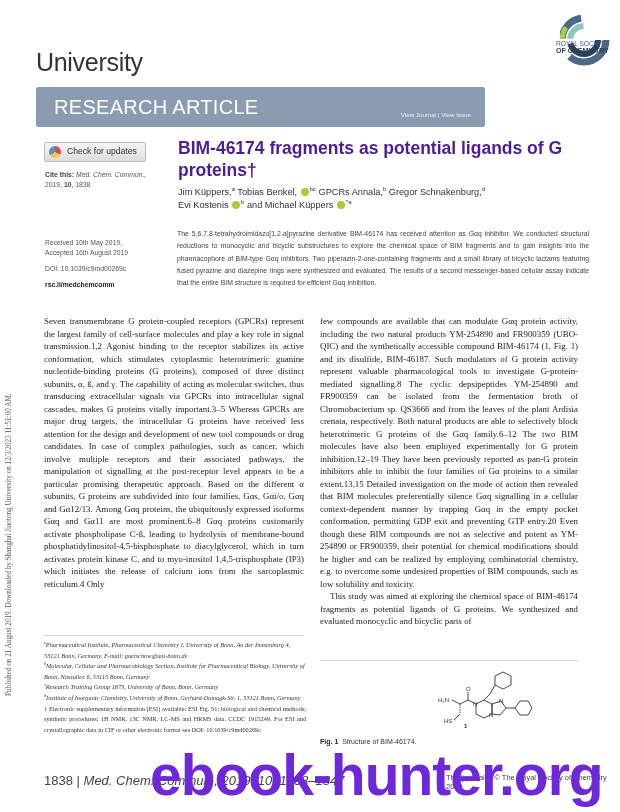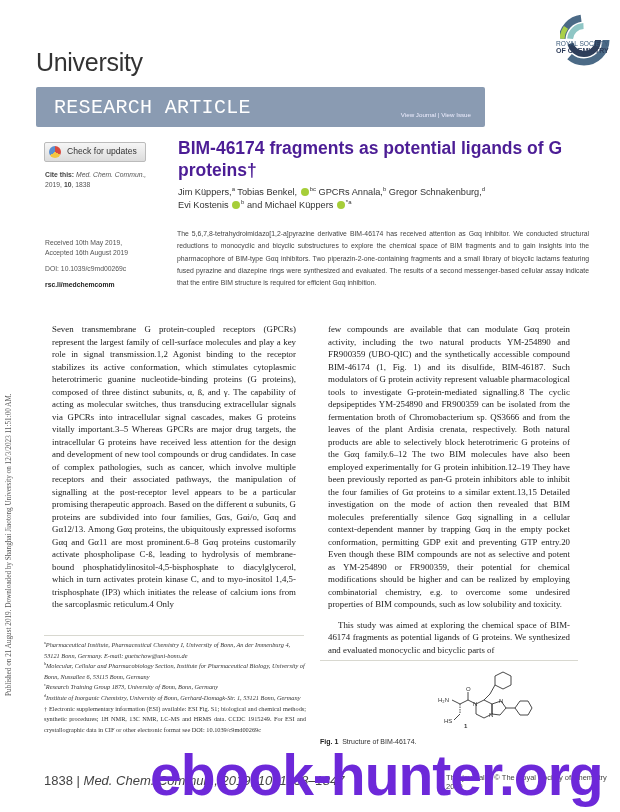--- a/index.html
+++ b/index.html
@@ -6,39 +6,39 @@
   body{width:620px;height:812px;position:relative;overflow:hidden;font-family:"Liberation Serif",serif;color:#222;}
   .abs{position:absolute;}
   .side-note{position:absolute;left:2px;top:100px;width:14px;height:600px;}
   .side-note span{position:absolute;left:0;top:0;white-space:nowrap;font-size:7.2px;color:#555;transform-origin:0 0;transform:translate(3px,596px) rotate(-90deg);font-family:"Liberation Serif",serif;}
   .journal{left:36px;top:48px;font-family:"Liberation Sans",sans-serif;font-size:25px;color:#333;letter-spacing:-0.3px;}
   .logo{left:560px;top:10px;width:56px;height:62px;}
   .logo-text{left:556px;top:40px;}
   .rsc1{position:absolute;left:0;top:0;font-family:"Liberation Sans",sans-serif;font-size:6.6px;color:#3a5a7a;white-space:nowrap;}
   .rsc2{position:absolute;left:0;top:7px;font-family:"Liberation Sans",sans-serif;font-size:7px;font-weight:bold;color:#2e3d5a;white-space:nowrap;}
   .banner{left:36px;top:87px;width:449px;height:40px;background:#8a9bb2;border-radius:2px;}
-  .banner .title{position:absolute;left:18px;top:9px;font-family:Liberation Mono, monospace;font-size:20px;color:#fff;letter-spacing:0.3px;}
+  .banner .title{position:absolute;left:18px;top:9px;font-family:Liberation Sans, sans-serif;font-size:20px;color:#fff;letter-spacing:0.3px;}
   .banner .vao{position:absolute;right:15px;top:10px;font-family:"Liberation Sans",sans-serif;font-size:9.5px;color:#fff;font-weight:bold;text-align:right;margin-top:46px;}
   .banner .vji{position:absolute;right:14px;top:24px;font-family:"Liberation Sans",sans-serif;font-size:6.2px;color:#eef;text-align:right;}
   .cfu{left:44px;top:142px;width:100px;height:18px;border:1px solid #bbb;border-radius:2px;background:linear-gradient(#f6f6f6,#dcdcdc);font-family:"Liberation Sans",sans-serif;font-size:8.6px;color:#333;}
   .cfu .ic{position:absolute;left:4px;top:3px;width:12px;height:12px;border-radius:50%;background:conic-gradient(#d84a3e 0 33%,#f3c642 33% 66%,#5a8fd0 66% 100%);}
   .cfu .lbl{position:absolute;left:22px;top:3px;}
   .cite{left:45px;top:170px;font-family:"Liberation Sans",sans-serif;font-size:6.8px;color:#555;line-height:10px;}
   .cite b{color:#444;}
   .meta{left:45px;font-family:"Liberation Sans",sans-serif;font-size:6.8px;color:#555;line-height:10px;}
   .meta b{color:#222;}
   .art-title{left:178px;top:137px;width:420px;font-family:"Liberation Sans",sans-serif;font-size:17.5px;font-weight:bold;color:#4c1d95;line-height:22px;}
   .authors{left:178px;top:186px;width:420px;font-family:"Liberation Sans",sans-serif;font-size:9.2px;color:#333;line-height:13px;}
   .orcid{display:inline-block;width:8px;height:8px;border-radius:50%;background:#a6ce39;vertical-align:-1px;margin:0 1px;}
   sup{font-size:65%;line-height:0;}
   .abstract{left:177px;top:228px;width:412px;font-family:"Liberation Sans",sans-serif;font-size:6.85px;color:#444;line-height:12.3px;text-align:justify;}
   .col{font-size:8.85px;line-height:12.5px;text-align:justify;color:#222;}
   .col1{left:44px;top:315px;width:260px;}
   .col2{left:320px;top:315px;width:258px;}
-  .col p{margin:8px;}
+  .col p{margin:0;}
   .indent{text-indent:10px;}
   .fn-rule{left:44px;top:635px;width:260px;height:1px;background:#d8d8d0;}
   .fn{left:44px;top:640px;width:262px;font-size:6.3px;line-height:10.6px;color:#333;}
   .fn i{font-style:italic;}
   .fig-rule{left:320px;top:660px;width:258px;height:1px;background:#d8d8d0;}
   .figure{left:400px;top:670px;width:150px;height:62px;}
   .fig-cap{left:320px;top:738px;font-family:"Liberation Sans",sans-serif;font-size:7px;color:#333;}
   .fig-cap b{color:#222;}
   .footer{left:44px;top:773px;font-family:"Liberation Sans",sans-serif;font-size:13px;color:#444;}
   .footer-r{left:446px;top:773px;font-family:"Liberation Sans",sans-serif;font-size:7.5px;color:#444;}

